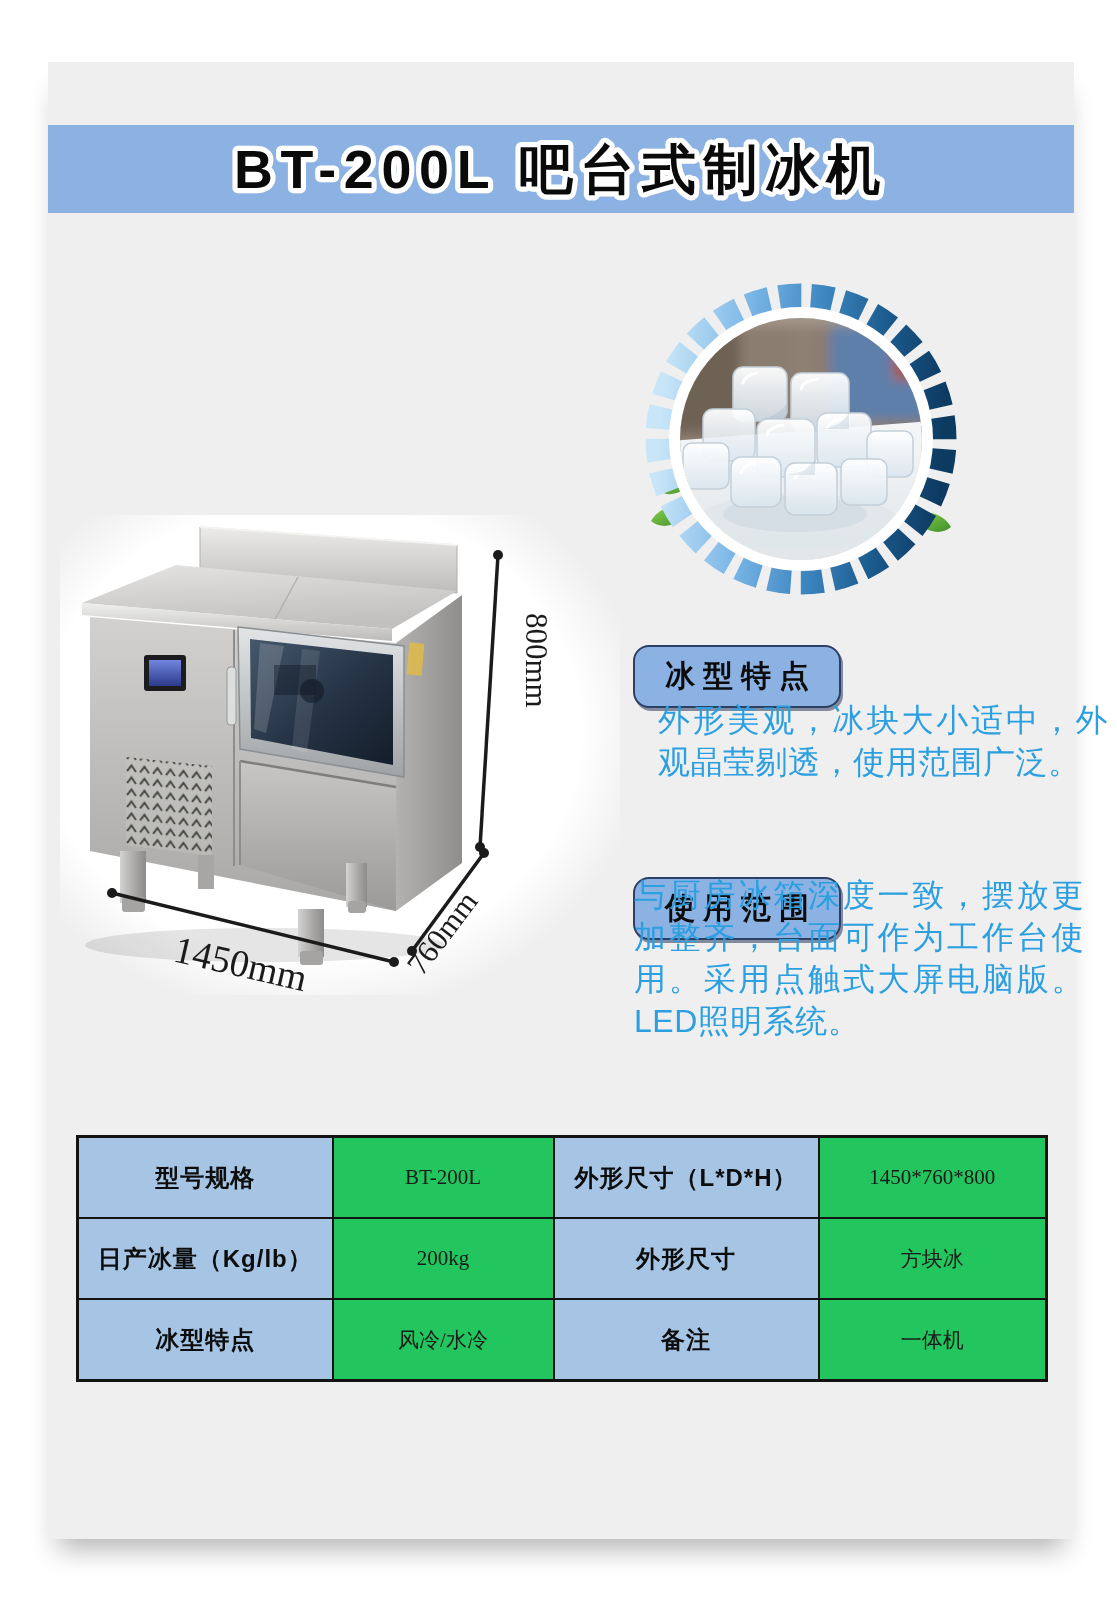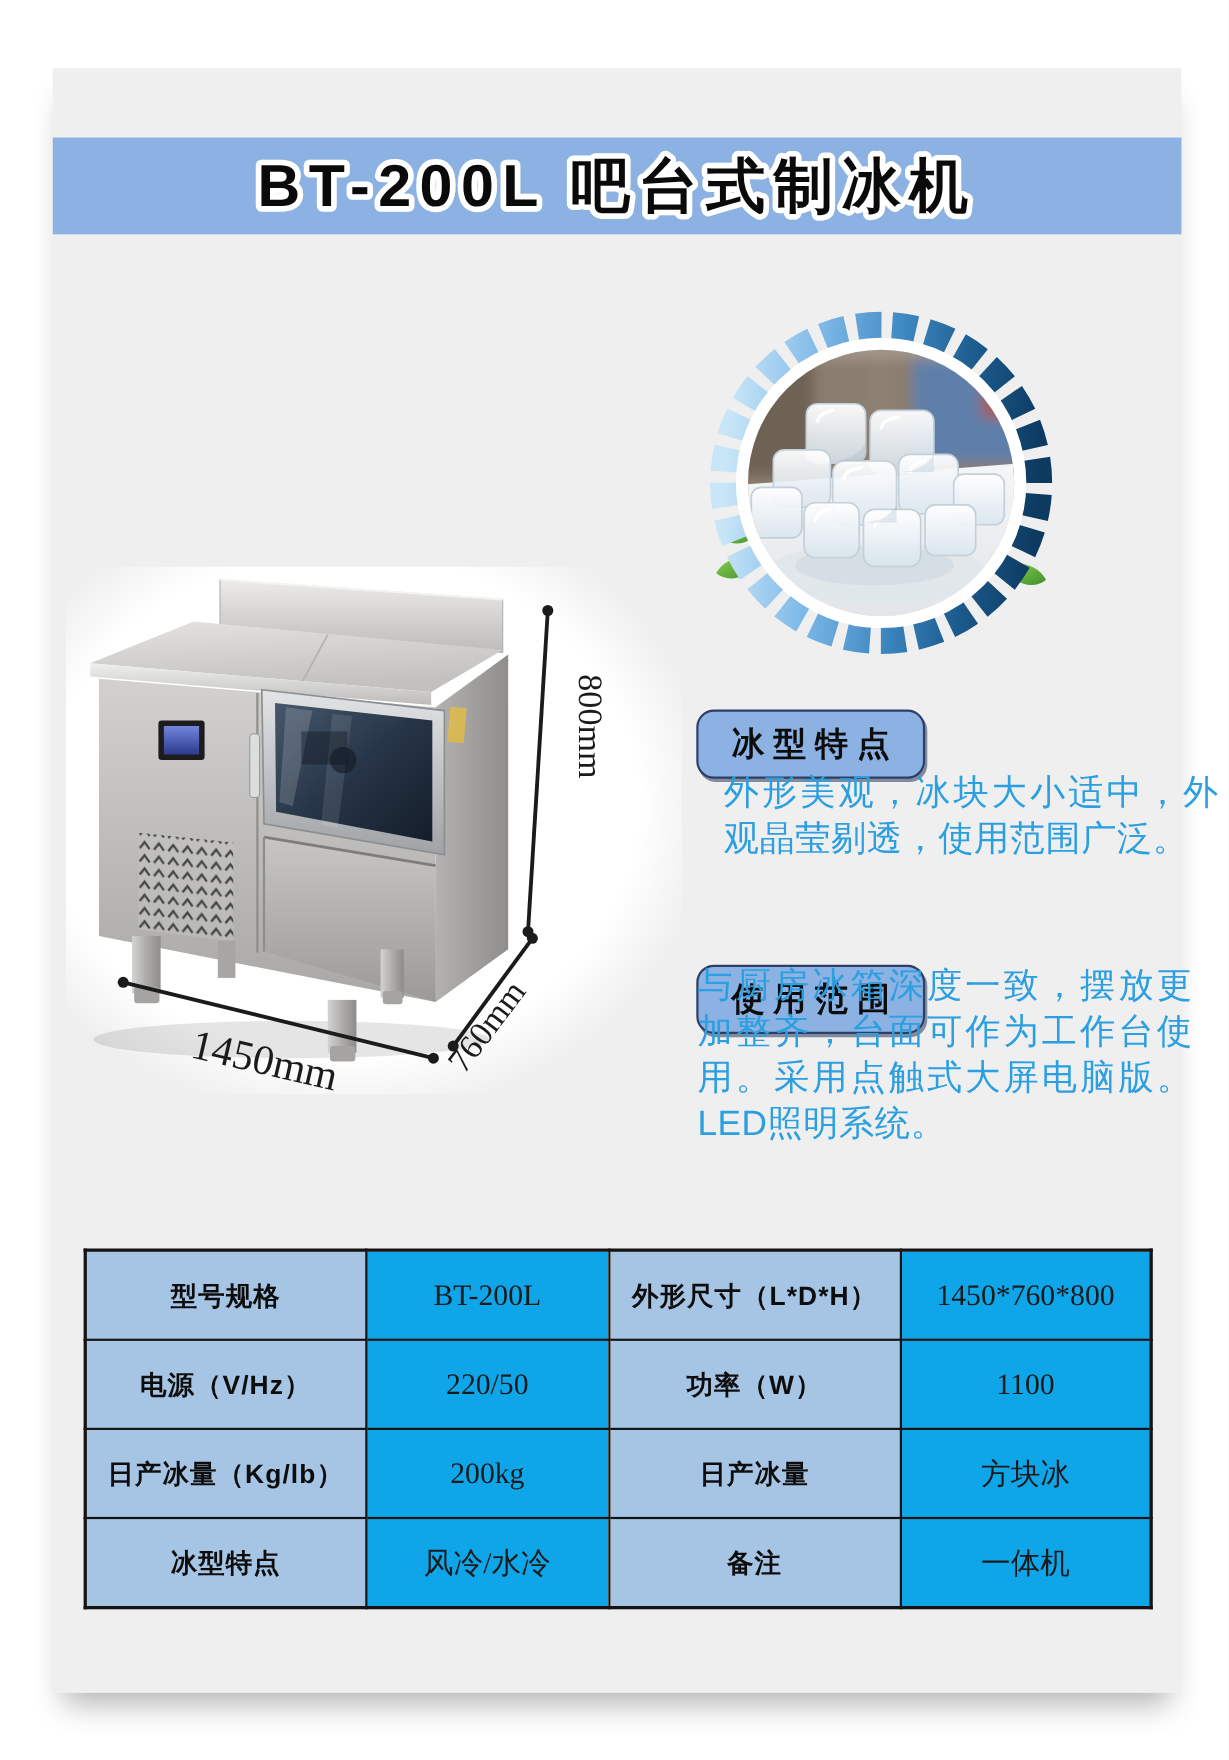--- a/index.html
+++ b/index.html
@@ -50,21 +50,21 @@
     position:absolute;left:28px;top:1073px;width:969px;
     border-collapse:collapse;table-layout:fixed;
     border:3px solid #141414;
     padding-left:31px;
   }
   table.spec td{
     border:2.5px solid #141414;height:77px;
     text-align:center;vertical-align:middle;overflow:hidden;
   }
   td.tl{background:#a6c4e4;font-weight:bold;font-size:24px;color:#0d0d0d;letter-spacing:1px;}
-  td.tv{background:#0ea5e9;font-family:"Liberation Serif","DejaVu Serif",serif;font-size:27px;color:#1a1a1a;}
+  td.tv{background:#22c55e;font-family:"Liberation Serif","DejaVu Serif",serif;font-size:21px;color:#1a1a1a;}
 </style>
 </head>
 <body>
 
 <div class="card">
 
   <div class="banner">
     <svg viewBox="0 0 1026 103">
       <text x="513" y="52" text-anchor="middle" dominant-baseline="central">BT-200L 吧台式制冰机</text>
     </svg>
@@ -294,29 +294,23 @@
         <col style="width:228px">
     </colgroup>
     <tbody>
       <tr>
         <td class="tl">型号规格</td>
         <td class="tv">BT-200L</td>
         <td class="tl">外形尺寸（L*D*H）</td>
         <td class="tv">1450*760*800</td>
       </tr>
       <tr>
-        <td class="tl">电源（V/Hz）</td>
-        <td class="tv">220/50</td>
-        <td class="tl">功率（W）</td>
-        <td class="tv">1100</td>
-      </tr>
-      <tr>
         <td class="tl">日产冰量（Kg/lb）</td>
         <td class="tv">200kg</td>
-        <td class="tl">日产冰量</td>
+        <td class="tl">外形尺寸</td>
         <td class="tv">方块冰</td>
       </tr>
       <tr>
         <td class="tl">冰型特点</td>
         <td class="tv">风冷/水冷</td>
         <td class="tl">备注</td>
         <td class="tv">一体机</td>
       </tr>
     </tbody>
   </table>

